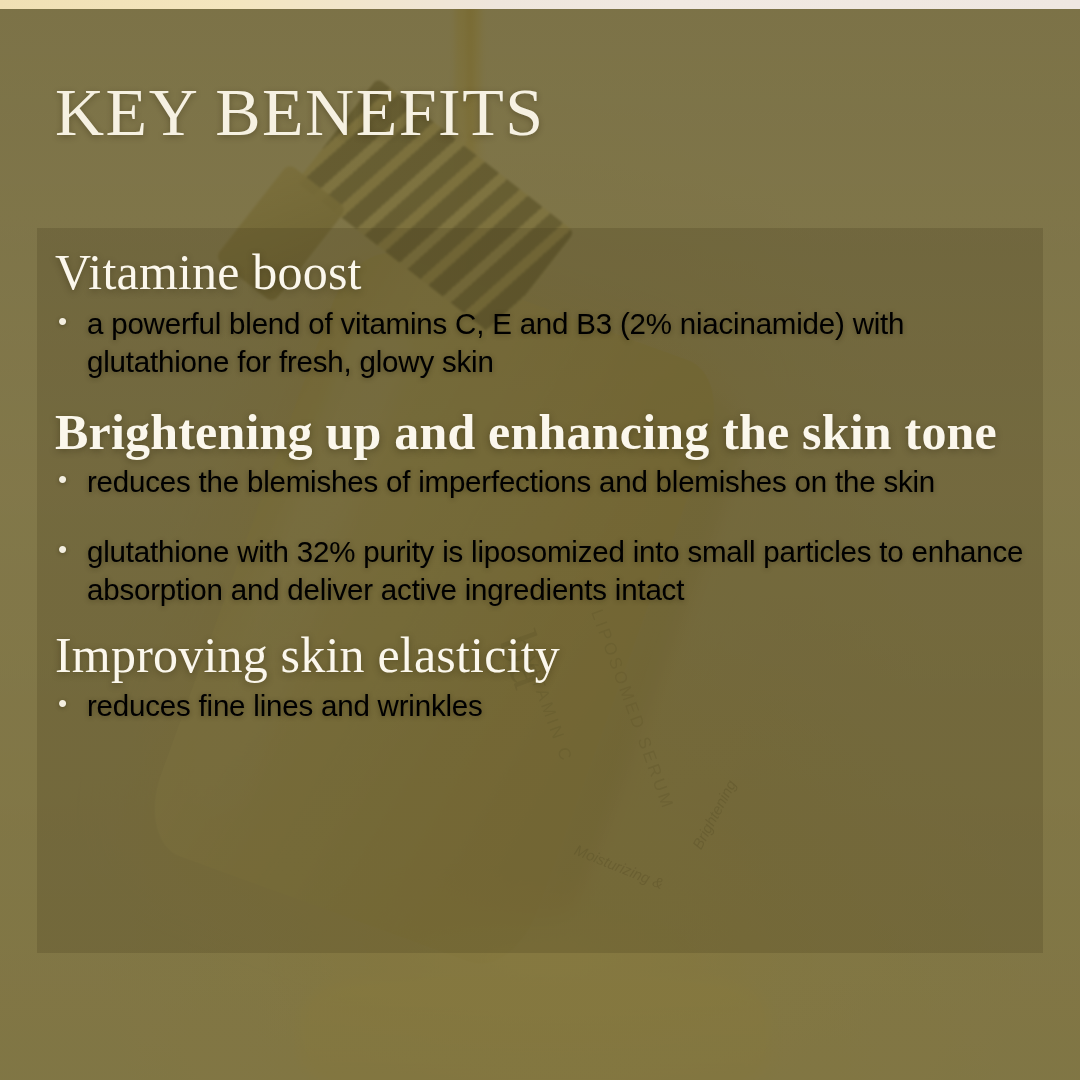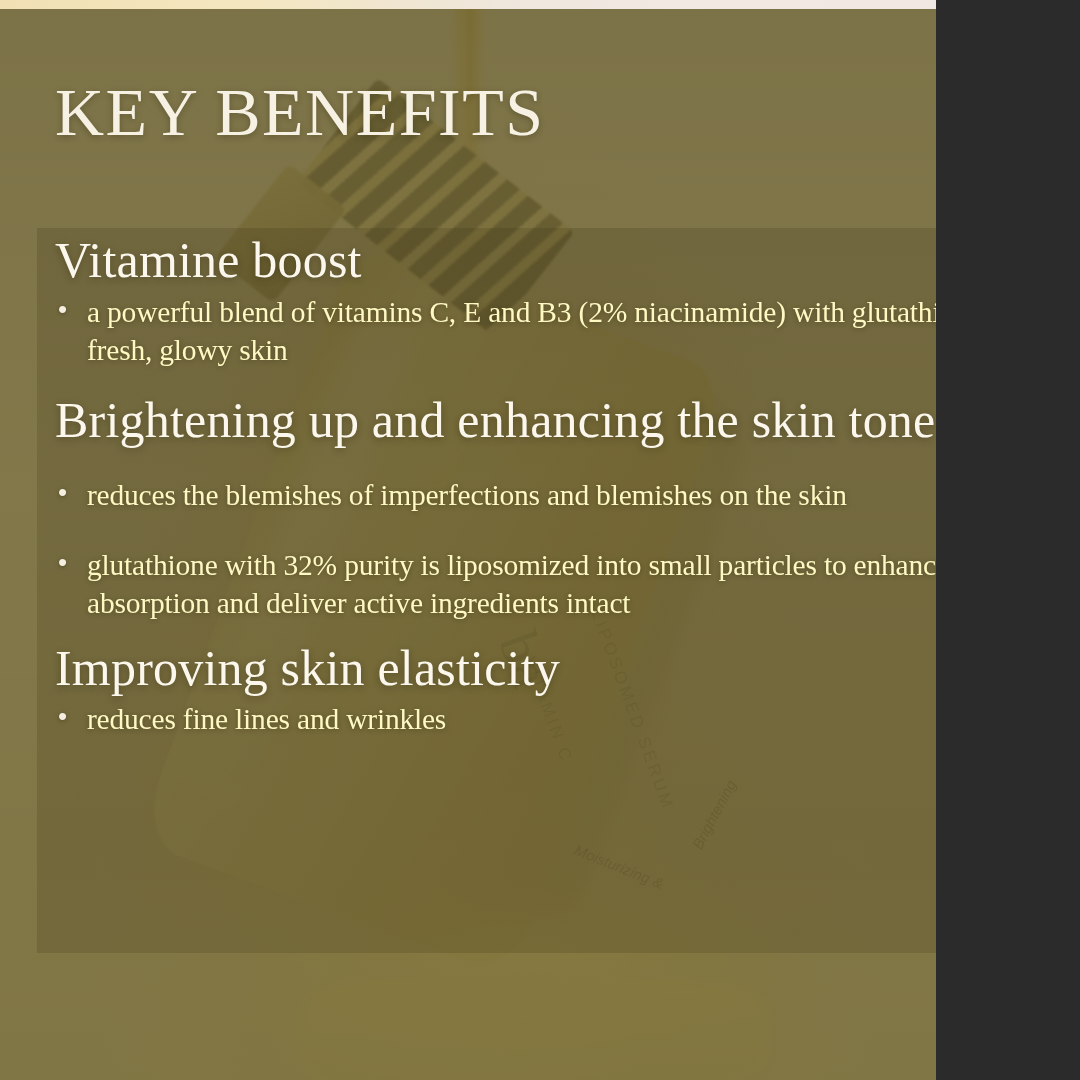--- a/index.html
+++ b/index.html
@@ -1,21 +1,21 @@
 <!DOCTYPE html>
 <html><head>
 <meta charset="utf-8">
 <title>Key Benefits</title>
 <style>
   html,body{margin:0;padding:0;background:#2b2b2b;}
   *{box-sizing:border-box;}
 
   .canvas{
     position:relative;
-    width:936px;height:1080px;
+    width:1080px;height:1080px;
     overflow:hidden;
     font-family:"Liberation Sans", sans-serif;
     background:#857848;
   }
 
   
   .photo{position:absolute;inset:0;overflow:hidden;}
 
   
   .photo-base{
@@ -140,21 +140,21 @@
     letter-spacing:1.5px;
     text-shadow:0 2px 6px rgba(40,32,10,.32);
   }
 
   .panel{
     position:absolute;left:37px;top:228px;width:1006px;height:725px;
     background:rgba(62,52,18,.20);
   }
 
   .content{
-    position:absolute;left:55px;top:231px;width:990px;
+    position:absolute;left:55px;top:243px;width:990px;
   }
 
   .block{margin-bottom:4px;}
 
   .h{
     font-family:"Liberation Serif", serif;
     font-size:50px;
     line-height:1.19;
     color:#fbf7ec;
     margin:0 0 2px 0;
@@ -172,35 +172,35 @@
     width:32px;
     color:#f3eee0;
     font-size:26px;
     line-height:1.30;
     text-align:left;
     padding-left:3px;
     text-shadow:0 1px 4px rgba(40,32,10,.4);
   }
   .btext{
     flex:1 1 auto;
-    font-family:Liberation Serif, serif;
+    font-family:Liberation Sans, sans-serif;
     font-size:29.5px;
     line-height:1.30;
-    color:#fef9c3;
+    color:#000000;
     font-weight:400;
     letter-spacing:-.2px;
     text-shadow:0 1px 5px rgba(40,32,10,.40);
   }
 
   
   .b1{margin-top:0px;}
   .b2{margin-top:22px;}
   .b3{margin-top:32px;}
   .b4{margin-top:16px;}
-  .b2 .h{margin-bottom:25px;}
+  .b2 .h{margin-bottom:0;font-weight:bold;}
   .b3 .h{margin-bottom:2px;}
   .b4 .h{margin-bottom:2px;}
 </style>
 </head>
 <body>
 
 <div class="canvas">
 
   <div class="photo">
     <div class="photo-base"></div>

